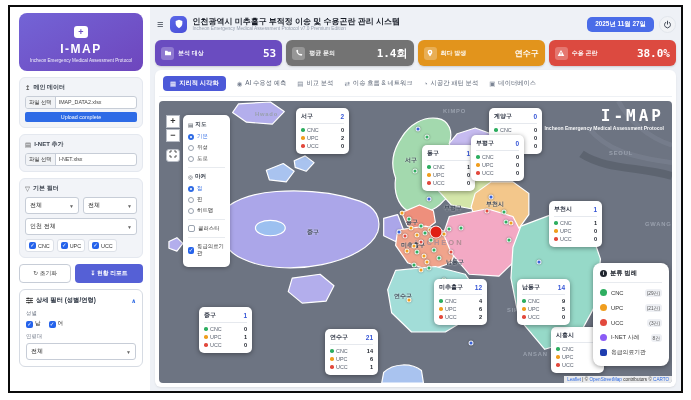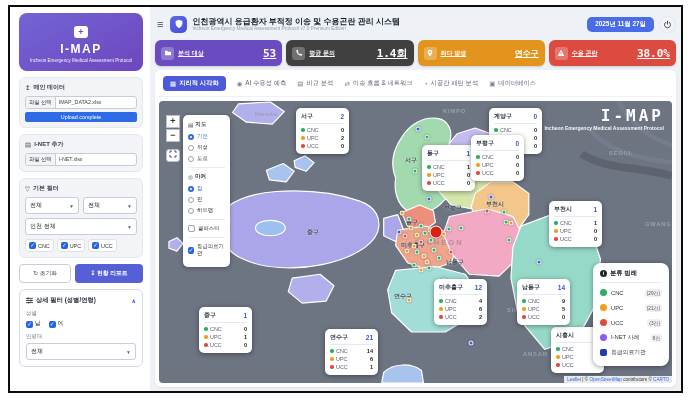--- a/index.html
+++ b/index.html
@@ -36,21 +36,21 @@
   
   .main{flex:1;background:#eef1f6;padding:4px 5px;display:flex;flex-direction:column;min-width:0;}
   .topbar{display:flex;align-items:center;gap:5px;height:26px;}
   .burger{font-size:11px;color:#3c4350;padding:0 2px;}
   .appic{width:17px;height:17px;border-radius:5px;background:linear-gradient(150deg,#5a68e8,#4a4fd8);display:flex;align-items:center;justify-content:center;}
   .ttl{font-size:8px;font-weight:bold;color:#171c26;line-height:1.15;}
   .sub{font-size:4.8px;color:#959eac;}
   .datebadge{margin-left:auto;background:#4a6ce8;color:#fff;font-size:6.4px;font-weight:bold;border-radius:5px;padding:3px 8px;}
   .pwr{width:17px;height:17px;border-radius:50%;background:#f1f3f6;border:1px solid #e2e6ec;display:flex;align-items:center;justify-content:center;}
   .stats{display:flex;gap:4px;margin-top:3px;height:26px;}
-  .stat{flex:1;border-radius:6px;display:flex;align-items:center;gap:4px;padding:0 6px;color:#fff;box-shadow:0 1px 2px rgba(0,0,0,.15);text-decoration:underline;}
+  .stat{flex:1;border-radius:6px;display:flex;align-items:center;gap:4px;padding:0 6px;color:#fff;box-shadow:0 1px 2px rgba(0,0,0,.15);}
   .stat-ic{width:13px;height:13px;border-radius:3px;background:rgba(255,255,255,.25);display:flex;align-items:center;justify-content:center;}
   .stat-l{font-size:6px;font-weight:bold;opacity:.95;}
   .stat-v{margin-left:auto;font-family:"DejaVu Sans Mono",monospace;font-size:11px;font-weight:bold;}
   .panel{flex:1;background:#fff;border-radius:6px;margin-top:4px;padding:4px;display:flex;flex-direction:column;box-shadow:0 1px 2px rgba(0,0,0,.08);min-height:0;}
   .tabs{display:flex;align-items:center;gap:11px;padding:2px 4px 5px;border-bottom:1px solid #eef1f5;}
   .tab{display:flex;align-items:center;gap:3px;font-size:6.3px;color:#5b6474;}
   .tab .tic{font-size:6.5px;color:#7c8595;}
   .tab.active{background:#4c59d8;color:#fff;border-radius:4px;padding:3px 7px;font-weight:bold;}
   .tab.active .tic{color:#fff;}
   
@@ -204,21 +204,21 @@
 
   <main class="main">
     <div class="topbar">
       <span class="burger">≡</span>
       <span class="appic">
         <svg width="10" height="10" viewBox="0 0 24 24">
             <path d="M12 2l8 3v6c0 5-3.5 8.6-8 11-4.5-2.4-8-6-8-11V5z" fill="#fff"></path>
           </svg>
       </span>
       <span>
-        <div class="ttl">인천광역시 응급환자 부적정 이송 및 수용곤란 관리 시스템</div>
+        <div class="ttl">인천광역시 미추홀구 부적정 이송 및 수용곤란 관리 시스템</div>
         <div class="sub">Incheon Emergency Medical Assessment Protocol v7.0 Premium Edition</div>
       </span>
       <span class="datebadge">2025년 11월 27일</span>
       <span class="pwr">
         <svg width="9" height="9" viewBox="0 0 24 24">
             <path d="M12 3v8" stroke="#3c4350" stroke-width="2.6" fill="none" stroke-linecap="round"></path>
             <path d="M7.2 6.2a8 8 0 1 0 9.6 0" stroke="#3c4350" stroke-width="2.6" fill="none" stroke-linecap="round"></path>
           </svg>
       </span>
     </div>
@@ -226,21 +226,21 @@
     <div class="stats">
       <div class="stat" style="background: rgb(106, 76, 192);">
         <span class="stat-ic">
             <svg width="8" height="8" viewBox="0 0 24 24">
               <path d="M3 5h7l2 3h9v11H3z" fill="#fff"></path>
             </svg>
           </span>
         <span class="stat-l">분석 대상</span>
           <span class="stat-v">53</span>
       </div>
-      <div class="stat" style="background: #404040;">
+      <div class="stat" style="background: #737373;">
         <span class="stat-ic">
             <svg width="8" height="8" viewBox="0 0 24 24">
               <path d="M4 4c0 9 7 16 16 16l2-4-5-2-2 2c-3-1.5-5.5-4-7-7l2-2-2-5z" fill="#fff"></path>
             </svg>
           </span>
         <span class="stat-l">평균 문의</span>
           <span class="stat-v">1.4회</span>
       </div>
       <div class="stat" style="background: rgb(226, 148, 28);">
         <span class="stat-ic">

